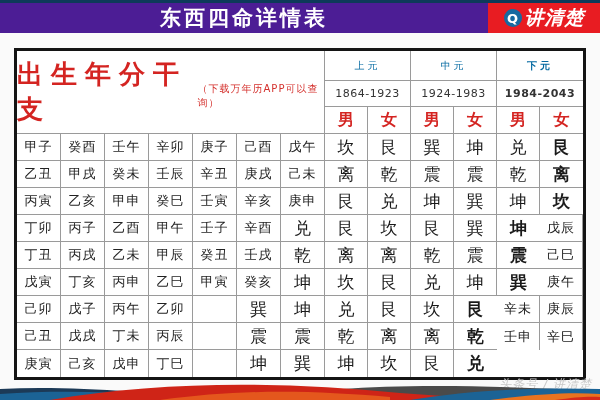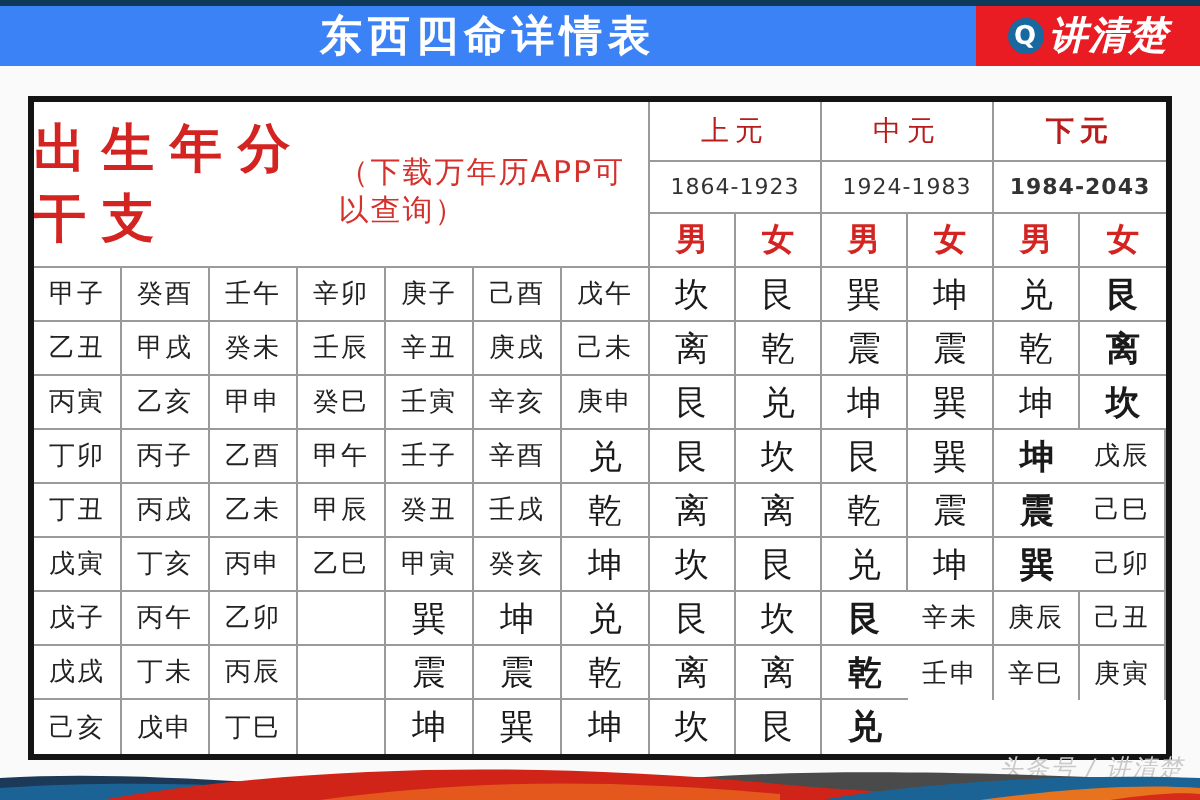--- a/index.html
+++ b/index.html
@@ -4,21 +4,21 @@
 <style>
   html,body{margin:0;padding:0;}
   body{
     width:600px;height:400px;position:relative;overflow:hidden;
     background:#fafafa;
     font-family:"DejaVu Sans","Liberation Sans",sans-serif;
   }
   
   .topbar{
     position:absolute;top:0;left:0;width:600px;height:30px;
-    background:#3b82f6;border-top:3px solid #0d3a5a;
+    background:#4c1d95;border-top:3px solid #0d3a5a;
     display:flex;align-items:stretch;
   }
   .topbar-title{
     flex:1;text-align:center;line-height:30px;color:#fff;
     font-size:21px;font-weight:bold;letter-spacing:3px;
   }
   .logo{
     width:112px;background:#e81c22;display:flex;align-items:center;
     justify-content:center;gap:3px;
   }
@@ -42,22 +42,22 @@
   }
   .col-last{border-right:none;font-weight:bold;}
   .row-last{border-bottom:none;}
   .hd-left{
     grid-column:1/8;grid-row:1/4;flex-direction:row;
   }
   .hd-left .big{
     color:#d42421;font-size:26px;font-weight:bold;letter-spacing:8px;
     font-family:"DejaVu Serif","Liberation Serif",serif;
   }
-  .hd-left .small{color:#d4302c;font-size:15px;margin-top:7px;letter-spacing:1px;}
-  .era-name{font-size:14px;color:#b91c1c;letter-spacing:3px;}
+  .hd-left .small{color:#d4302c;font-size:10px;margin-top:7px;letter-spacing:1px;}
+  .era-name{font-size:10px;color:#0369a1;letter-spacing:3px;}
   .era-years{font-size:11px;color:#333;letter-spacing:0.5px;}
   .gender{font-size:16px;font-weight:bold;color:#d42421;}
   .ganzhi{
     font-family:"DejaVu Serif","Liberation Serif",serif;
     font-size:13px;color:#222;letter-spacing:1px;
   }
   .trigram{font-size:17px;color:#1a1a1a;}
   
   .watermark{
     position:absolute;top:376px;right:8px;color:#c9c9c9;
@@ -166,20 +166,21 @@
     <div class="cell ganzhi">丙申</div>
     <div class="cell ganzhi">乙巳</div>
     <div class="cell ganzhi">甲寅</div>
     <div class="cell ganzhi">癸亥</div>
     <div class="cell trigram">坤</div>
     <div class="cell trigram">坎</div>
     <div class="cell trigram">艮</div>
     <div class="cell trigram">兑</div>
     <div class="cell trigram">坤</div>
     <div class="cell trigram col-last">巽</div>
+    <div class="cell ganzhi">庚午</div>
     <div class="cell ganzhi">己卯</div>
     <div class="cell ganzhi">戊子</div>
     <div class="cell ganzhi">丙午</div>
     <div class="cell ganzhi">乙卯</div>
     <div class="cell ganzhi"></div>
     <div class="cell trigram">巽</div>
     <div class="cell trigram">坤</div>
     <div class="cell trigram">兑</div>
     <div class="cell trigram">艮</div>
     <div class="cell trigram">坎</div>

